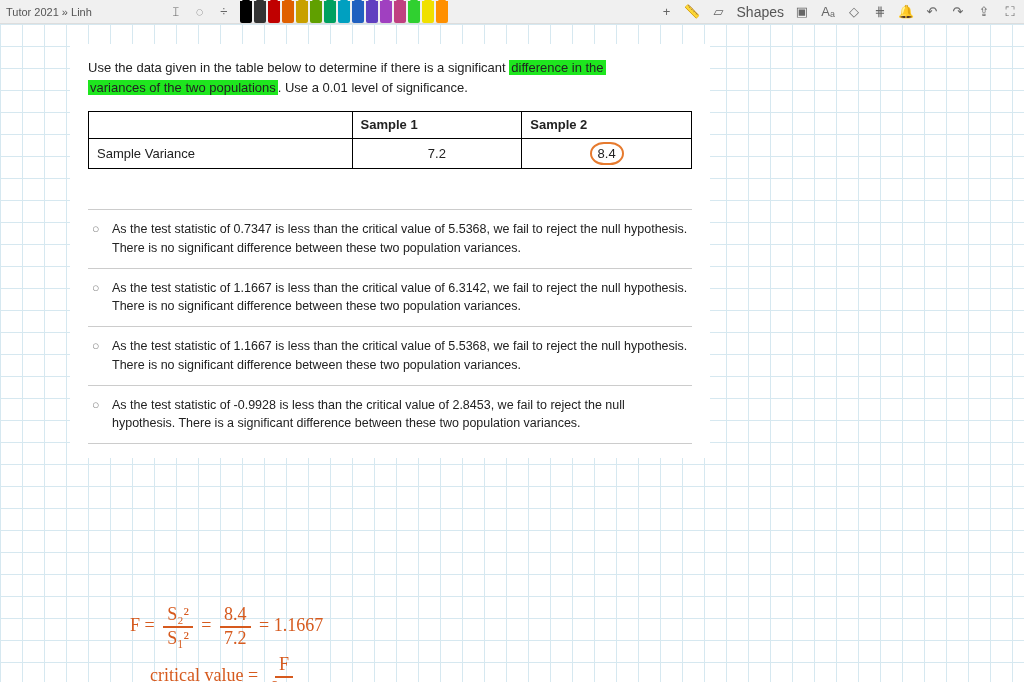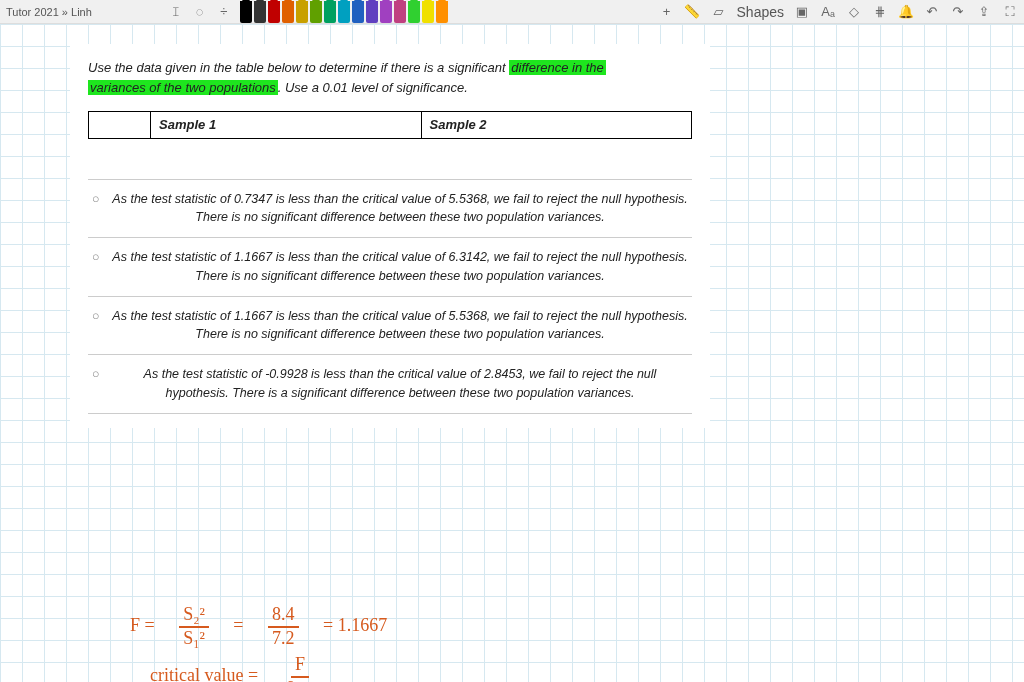--- a/index.html
+++ b/index.html
@@ -58,21 +58,20 @@
     padding: 20px 40px 20px 60px;
   }
   .doc {
     background: #fff;
     width: 640px;
     padding: 14px 18px;
     font-size: 13px;
     color: #222;
     line-height: 1.5;
     margin-left: 10px;
-    font-style: italic;
   }
   .question { margin-bottom: 14px; }
   .hl { background: #1ee61e; padding: 0 2px; }
   table.data {
     border-collapse: collapse;
     width: 100%;
     margin-top: 6px;
     font-size: 13px;
     border-radius: 24px;
   }
@@ -88,21 +87,20 @@
     border-radius: 50% / 60%;
     padding: 0 6px;
   }
   .options { margin-top: 40px; }
   .option {
     border-top: 1px solid #ccc;
     padding: 10px 4px 10px 24px;
     position: relative;
     font-size: 12.5px;
     line-height: 1.5;
-    text-align: center;
   }
   .option:last-child { border-bottom: 1px solid #ccc; }
   .option::before {
     content: "○";
     position: absolute;
     left: 4px; top: 10px;
     color: #888;
   }
   .handwrite {
     position: absolute;
@@ -111,21 +109,21 @@
     font-size: 18px;
     line-height: 1.2;
   }
   .hw1 { top: 580px; left: 130px; }
   .hw2 { top: 630px; left: 150px; }
   .frac {
     display: inline-flex;
     flex-direction: column;
     align-items: center;
     vertical-align: middle;
-    margin: 0 20px;
+    margin: 0 4px;
   }
   .frac .top { border-bottom: 2px solid #d65a1e; padding: 0 4px; }
   .frac .bot { padding: 0 4px; }
 </style>
 </head>
 <body>
 
 <div class="toolbar">
   <span class="breadcrumb">Tutor 2021 » Linh</span>
   <span class="toolbar-spacer-small"></span>
@@ -174,20 +172,25 @@
     </div>
     <table class="data">
       <thead>
           <tr id="thead-row">
             <th></th>
             <th>Sample 1</th>
             <th>Sample 2</th>
           </tr>
         </thead>
       <tbody id="tbody">
+          <tr>
+            <td>Sample Variance</td>
+            <td class="num">7.2</td>
+            <td class="num"><span class="circ">8.4</span></td>
+          </tr>
         </tbody>
     </table>
     <div class="options" id="options">
         <div class="option">As the test statistic of 0.7347 is less than the critical value of 5.5368, we fail to reject the null hypothesis.  There is no significant difference between these two population variances.</div>
         <div class="option">As the test statistic of 1.1667 is less than the critical value of 6.3142, we fail to reject the null hypothesis.  There is no significant difference between these two population variances.</div>
         <div class="option">As the test statistic of 1.1667 is less than the critical value of 5.5368, we fail to reject the null hypothesis.  There is no significant difference between these two population variances.</div>
         <div class="option">As the test statistic of -0.9928 is less than the critical value of 2.8453, we fail to reject the null hypothesis.  There is a significant difference between these two population variances.</div>
       </div>
   </div>
 

